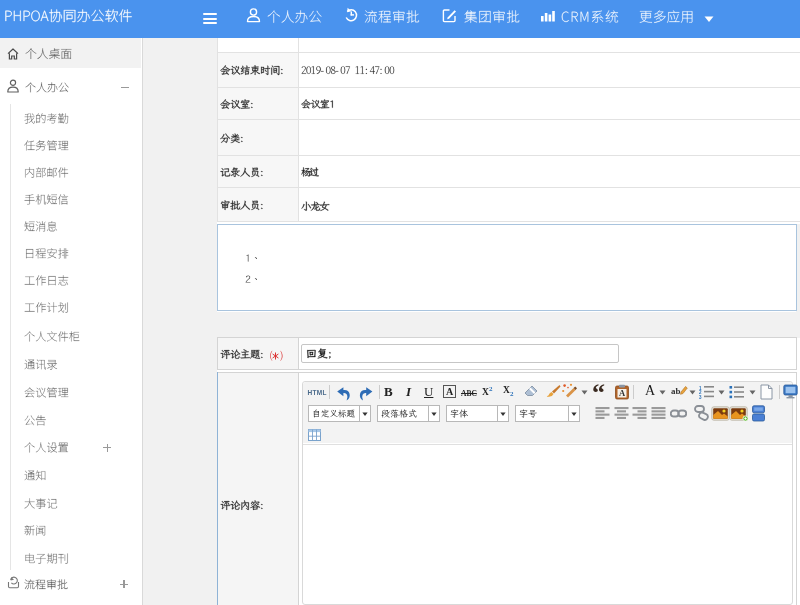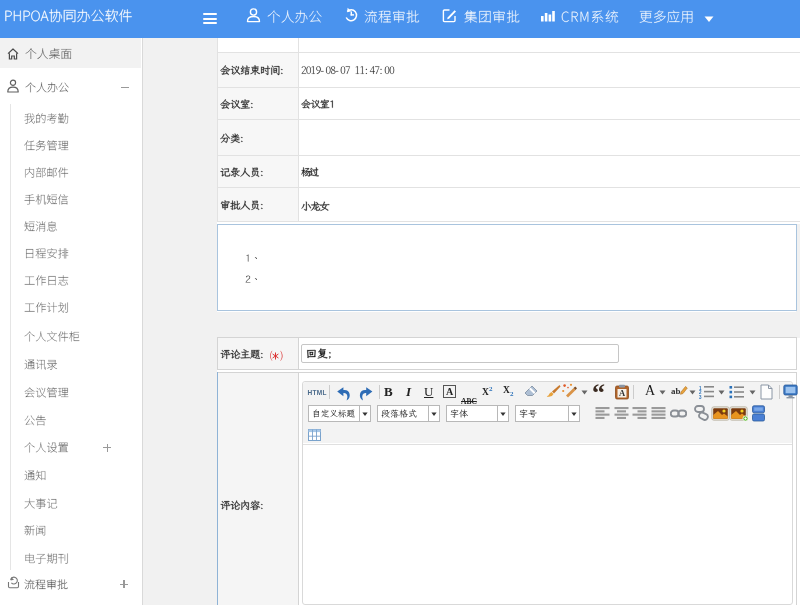--- a/index.html
+++ b/index.html
@@ -309,21 +309,21 @@
 <svg class="abs" style="left:359px;top:386.5px" width="14" height="14" viewBox="0 0 14 14">
 <g transform="translate(13.6,0) scale(-1,1)">
       <path d="M0.2 4.6 L6.4 0.2 L6.4 3 Q11.6 2.4 12.6 7 Q13.4 11.2 9.6 13.4 Q11.2 10.2 10 7.8 Q9 5.6 6.4 6 L6.4 9.2 Z" fill="#2e6cb5"></path>
     </g>
   </svg>
 <div class="abs" style="left:379px;top:385px;width:1px;height:14px;background:#ccc"></div>
 <div class="abs" style="left:384px;top:384px;font:bold 13px 'Liberation Serif',serif;color:#222">B</div>
 <div class="abs" style="left:406px;top:384px;font:italic bold 13px 'Liberation Serif',serif;color:#222">I</div>
 <div class="abs" style="left:424px;top:384px;font:13px 'Liberation Serif',serif;color:#222;text-decoration:underline">U</div>
 <div class="abs" style="left:443px;top:385px;width:13px;height:13px;border:1px solid #555;font:bold 10px 'Liberation Serif',serif;color:#222;text-align:center;line-height:12px">A</div>
-<div class="abs" style="left:461px;top:397px;font:bold 7.5px 'Liberation Serif',serif;color:#222;text-decoration:line-through">ABC</div>
+<div class="abs" style="left:461px;top:389px;font:bold 7.5px 'Liberation Serif',serif;color:#222;text-decoration:line-through">ABC</div>
 <div class="abs" style="left:482px;top:385px;font:bold 9.5px 'Liberation Serif',serif;color:#222">X<sup style="font-size:7px;color:#2a71b9">2</sup></div>
 <div class="abs" style="left:503px;top:385px;font:bold 9.5px 'Liberation Serif',serif;color:#222">X<sub style="font-size:7px;color:#2a71b9">2</sub></div>
 <svg class="abs" style="left:524px;top:385px" width="14" height="13" viewBox="0 0 14 13">
 <path d="M8 1 L13 6 L8.5 10.5 L3.5 10.5 L1 8 Z" fill="#aebfd4" stroke="#7a8ba0" stroke-width="0.8"></path>
 <path d="M5.8 3.2 L10.8 8.2" stroke="#fff" stroke-width="2"></path>
 </svg>
 <svg class="abs" style="left:546px;top:384px" width="15" height="15" viewBox="0 0 15 15">
 <path d="M13.5 1 L6 7.5 L8 9.5 L14.5 2.5 Z" fill="#c87a2e"></path>
 <path d="M5.5 8 L7.5 10 Q6.5 12.5 3 12.8 Q1 13 0.8 12.2 Q2.8 11.5 3 10.5 Q3.2 9 5.5 8 Z" fill="#e8a33d"></path>
 </svg>

